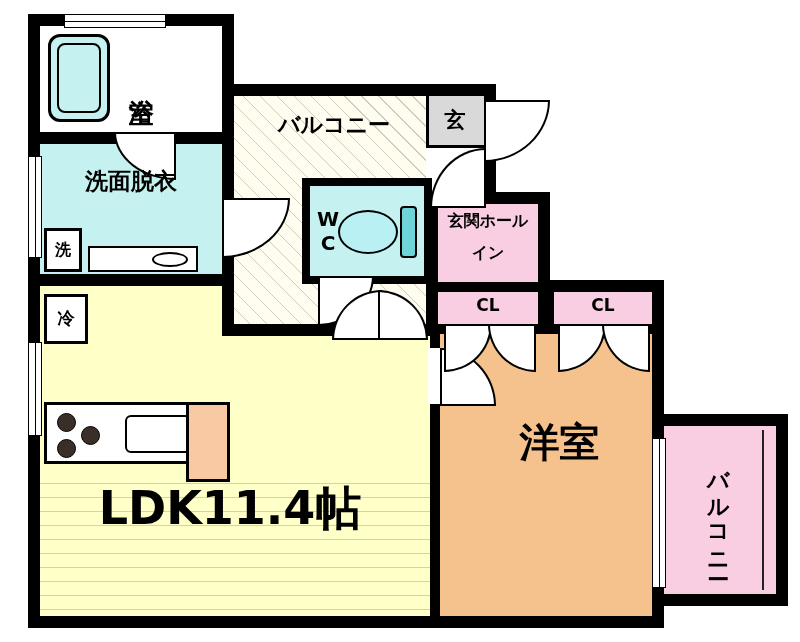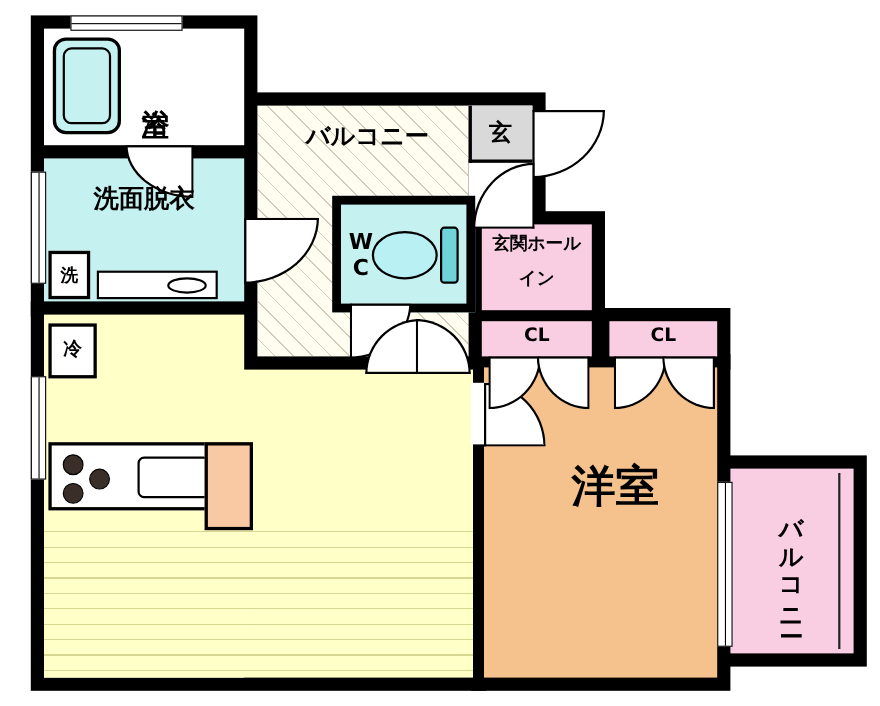--- a/index.html
+++ b/index.html
@@ -100,18 +100,19 @@
   <span class="lbl vert" style="left:126px;top:32px;height:96px;font-size:25px;">浴室</span>
   <span class="lbl" style="left:40px;top:168px;width:182px;font-size:23px;">洗面脱衣</span>
   <span class="lbl" style="left:244px;top:112px;width:180px;font-size:22px;">バルコニー</span>
   <span class="lbl" style="left:426px;top:108px;width:58px;font-size:21px;">玄</span>
   <span class="lbl" style="left:438px;top:212px;width:100px;font-size:16px;">
     <span style="display:block;">玄関ホール</span>
     <span style="display:block;margin-top:14px;">イン</span>
   </span>
   <span class="lbl" style="left:438px;top:296px;width:100px;font-size:17px;">CL</span>
   <span class="lbl" style="left:554px;top:296px;width:98px;font-size:17px;">CL</span>
+  <span class="lbl" style="left:55px;top:482px;width:350px;font-size:46px;">LDK11.4帖</span>
   <span class="lbl" style="left:440px;top:418px;width:207px;font-size:40px;line-height:1.2;margin-left:16px;">
     <span style="display:block;">洋室</span>
   </span>
   <span class="lbl vert" style="left:706px;top:438px;height:150px;font-size:22px;letter-spacing:3px;">バルコニー</span>
 
 </div>
 
 </body></html>

